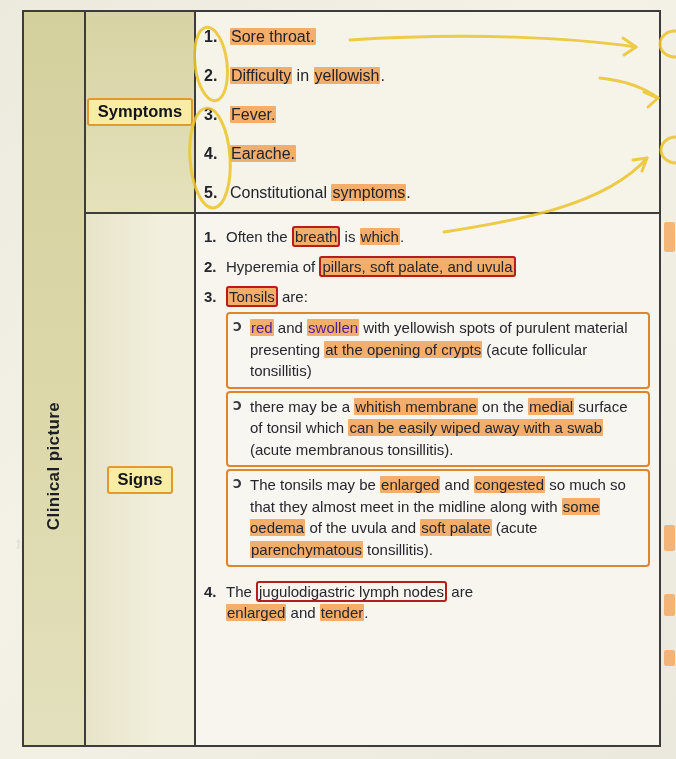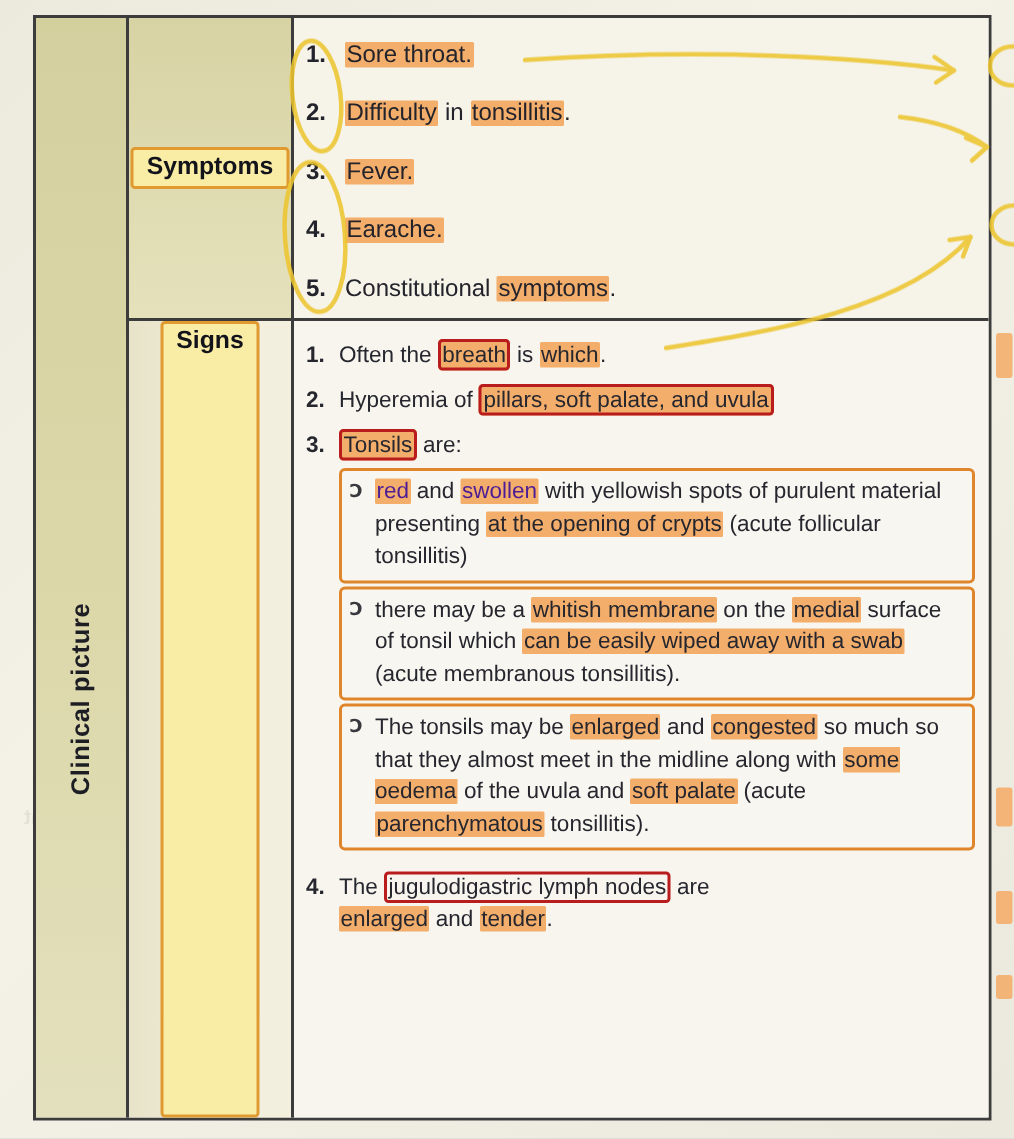--- a/index.html
+++ b/index.html
@@ -11,21 +11,21 @@
   .frame{position:absolute;left:22px;top:10px;width:639px;height:737px;border:2px solid #3c3c3c;
          display:grid;grid-template-columns:62px 110px 1fr;grid-template-rows:202px 1fr;background:#f6f4ec}
   .col-clinical{grid-row:1/3;border-right:2px solid #3c3c3c;position:relative;
          background:linear-gradient(180deg,#d4d09e,#dcd8aa 55%,#e3e0be)}
   .vtext{position:absolute;left:50%;top:62%;transform:translate(-50%,-50%) rotate(180deg);
          writing-mode:vertical-rl;font-weight:700;font-size:17px;color:#1d1d24;letter-spacing:.4px;white-space:nowrap}
   .mid-top{border-right:2px solid #3c3c3c;border-bottom:2px solid #3c3c3c;
          background:linear-gradient(180deg,#d7d3a4,#e5e1bb);display:flex;align-items:center;justify-content:center}
   .main-top{border-bottom:2px solid #3c3c3c;background:#f6f3e9;padding:14px 4px 0 8px}
   .mid-bottom{border-right:2px solid #3c3c3c;background:linear-gradient(90deg,#e8e4c9,#f2efde 70%);
-         display:flex;justify-content:center}
+         display:flex;align-items:center;justify-content:center}
   .main-bottom{background:#f7f5ee;padding:12px 6px 0 8px}
   .labelbox{display:inline-block;background:#f9eda5;border:2px solid #e09a30;border-radius:3px;
          padding:2px 9px 3px;font-weight:700;font-size:16.5px;color:#13131b}
   
   .b{font-weight:400}
   .hl{background:#f4ae6b;padding:0 1px;border-radius:1px}
   .obox{border:2px solid #b91c1c;border-radius:3px;padding:0 1px}
   .red{color:#4c1d95}
   
   .sym-item{display:flex;margin-bottom:17px;font-size:16px;line-height:22px;color:#23232b}
@@ -67,21 +67,21 @@
       <span class="labelbox">Symptoms</span>
     </div>
 
     <div class="main-top">
       <div class="sym-item">
           <span class="num">1.</span>
           <span class="txt"><span class="b hl">Sore throat.</span></span>
         </div>
       <div class="sym-item">
           <span class="num">2.</span>
-          <span class="txt"><span class="b hl">Difficulty</span><span> in </span><span class="hl">tonsillitis</span><span>.</span></span>
+          <span class="txt"><span class="b hl">Difficulty</span><span> in </span><span class="hl">yellowish</span><span>.</span></span>
         </div>
       <div class="sym-item">
           <span class="num">3.</span>
           <span class="txt"><span class="b hl">Fever.</span></span>
         </div>
       <div class="sym-item">
           <span class="num">4.</span>
           <span class="txt"><span class="b hl">Earache.</span></span>
         </div>
       <div class="sym-item">

